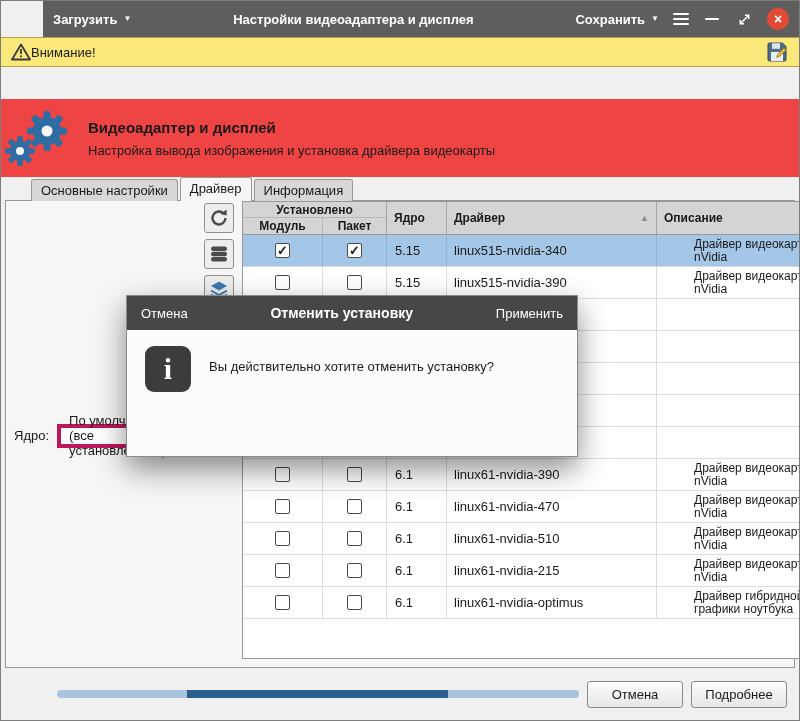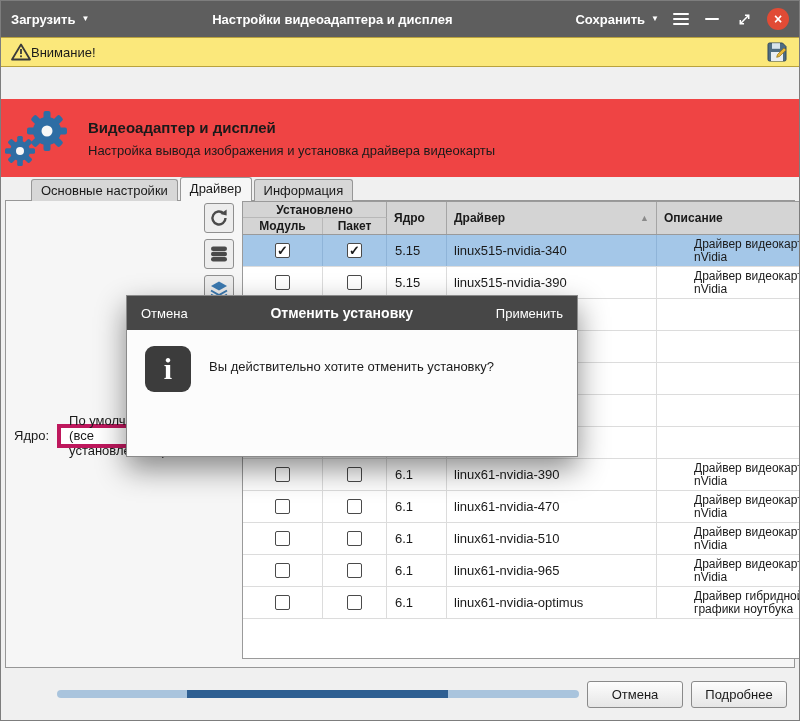--- a/index.html
+++ b/index.html
@@ -13,21 +13,21 @@
     display: flex; flex-direction: column;
     overflow: hidden;
     font-size: 13px; color: #1a1a1a;
   }
 
   
   .titlebar {
     height: 36px; flex: 0 0 36px;
     background: var(--titlebar-bg, #5e5e5e);
     color: #fff; display: flex; align-items: center;
-    padding: 16px 10px; gap: 10px;
+    padding: 16px 10px; gap: 10px; margin-left: 42px;
   }
   .tb-menu-btn { display: flex; align-items: center; gap: 6px; font-weight: bold; cursor: default; }
   .caret { font-size: 8px; line-height: 1; }
   .tb-title { flex: 1; text-align: center; font-weight: bold; }
   .tb-right { display: flex; align-items: center; gap: 14px; }
   .bars span { display: block; width: 16px; height: 2px; background: #fff; margin: 3px 0; border-radius: 1px; }
   .min-bar { width: 14px; height: 2px; background: #fff; border-radius: 1px; }
   .close-btn {
     width: 22px; height: 22px; border-radius: 50%;
     background: var(--close-button-bg, #e14b35);
@@ -489,21 +489,21 @@
                 </div>
               </div>
               <div class="trow">
                 <div class="td c-module">
                   <span class="cb"></span>
                 </div>
                 <div class="td c-package">
                   <span class="cb"></span>
                 </div>
                 <div class="td c-kernel">6.1</div>
-                <div class="td c-driver">linux61-nvidia-965</div>
+                <div class="td c-driver">linux61-nvidia-215</div>
                 <div class="td c-desc">
                   <span>Драйвер видеокарт nVidia</span>
                 </div>
                 <div class="td c-dev">
                   <span class="info-btn ">i</span>
                 </div>
               </div>
               <div class="trow">
                 <div class="td c-module">
                   <span class="cb"></span>

